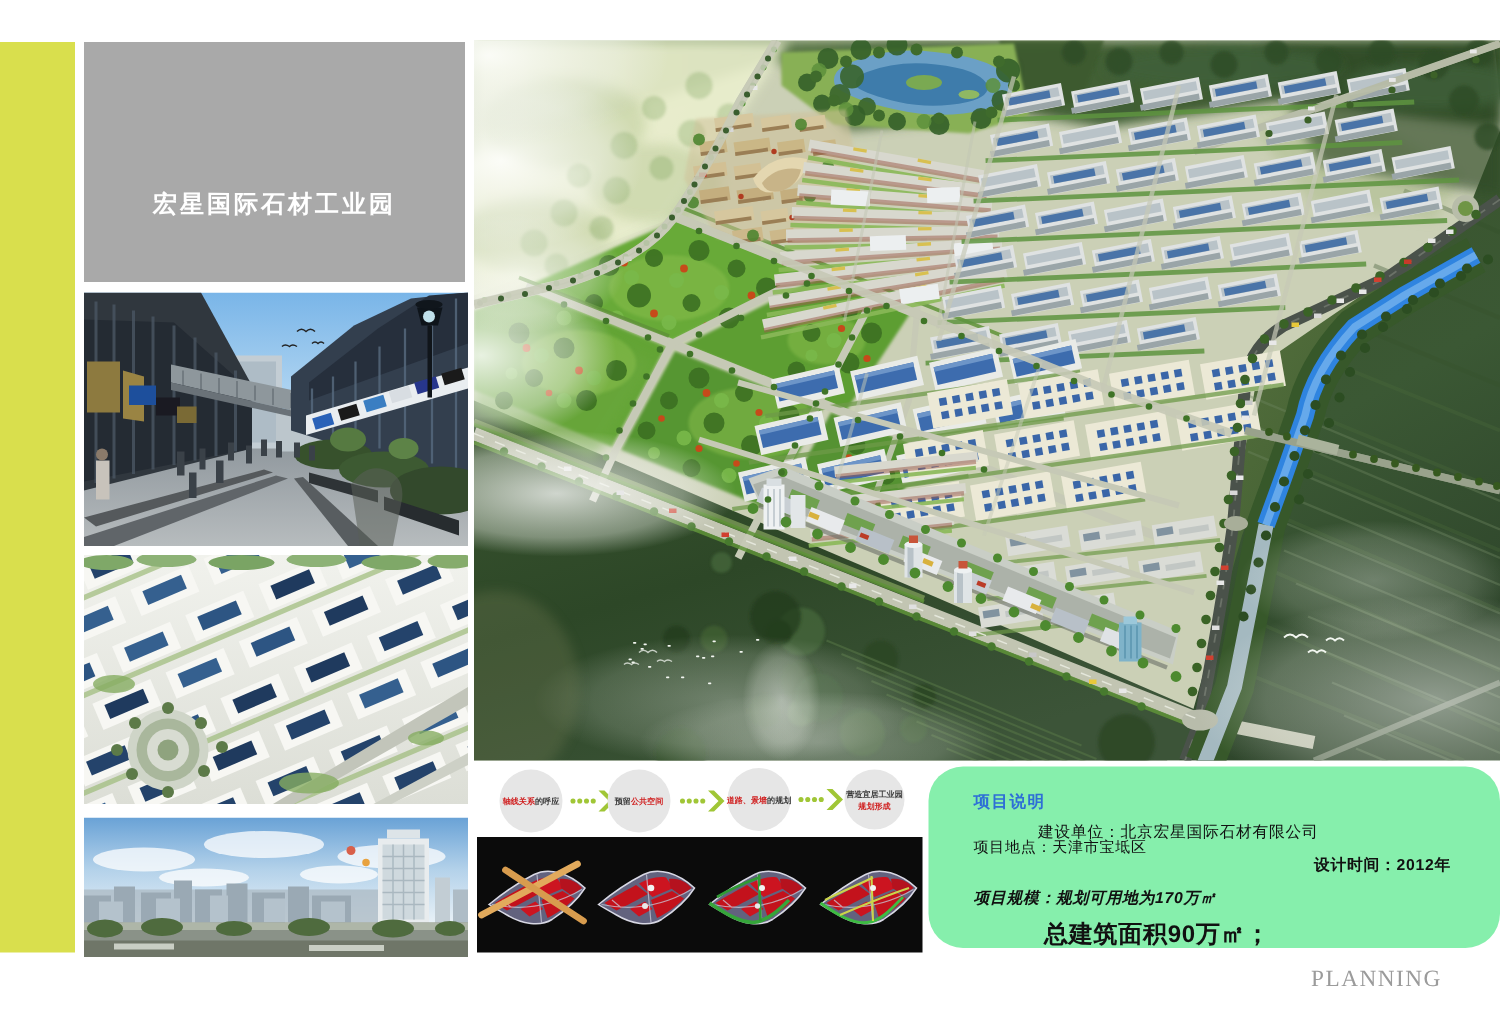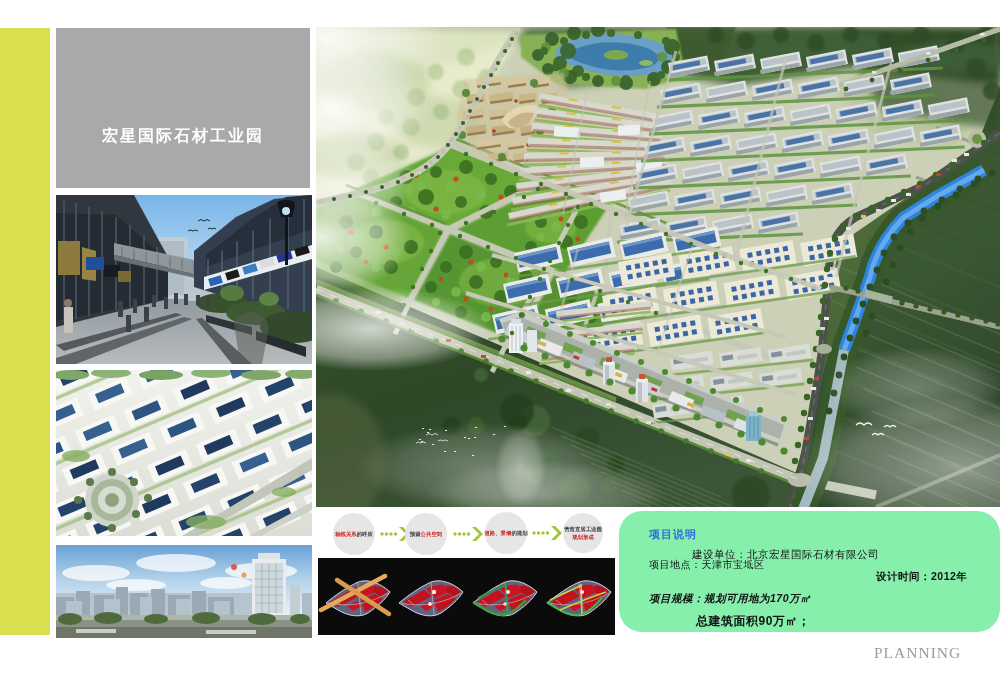--- a/index.html
+++ b/index.html
@@ -1767,16 +1767,16 @@
   <div class="abs" style="left:30px;top:16px;color:#2e6fd6;font-size:11px;font-weight:bold;letter-spacing:1px;">项目说明</div>
 
   <div class="abs" style="left:30px;top:37px;color:#111;font-size:10.5px;font-weight:normal;letter-spacing:0.5px;margin-left:43px;">建设单位：北京宏星国际石材有限公司</div>
 
   <div class="abs" style="left:30px;top:47px;color:#111;font-size:10px;font-weight:normal;letter-spacing:0.5px;">项目地点：天津市宝坻区</div>
 
   <div class="abs" style="left:223px;top:59px;color:#111;font-size:10.5px;font-weight:bold;letter-spacing:0.5px;margin-left:34px;">设计时间：2012年</div>
 
   <div class="abs" style="left:30px;top:81px;color:#111;font-size:10.5px;font-weight:bold;letter-spacing:0.5px;font-style:italic;">项目规模：规划可用地为170万㎡</div>
 
-  <div class="abs" style="left:77px;top:102px;color:#111;font-size:12px;font-weight:bold;letter-spacing:0.5px;">总建筑面积90万㎡；</div>
+  <div class="abs" style="left:77px;top:102px;color:#111;font-size:16px;font-weight:bold;letter-spacing:0.5px;">总建筑面积90万㎡；</div>
 </div>
 
 <div class="abs" style="left:874px;top:644px;width:126px;color:#9b9b9b;font-size:15.5px;font-weight:normal;font-family:'Liberation Serif',serif;letter-spacing:1px;">PLANNING</div>
 
 </body></html>

